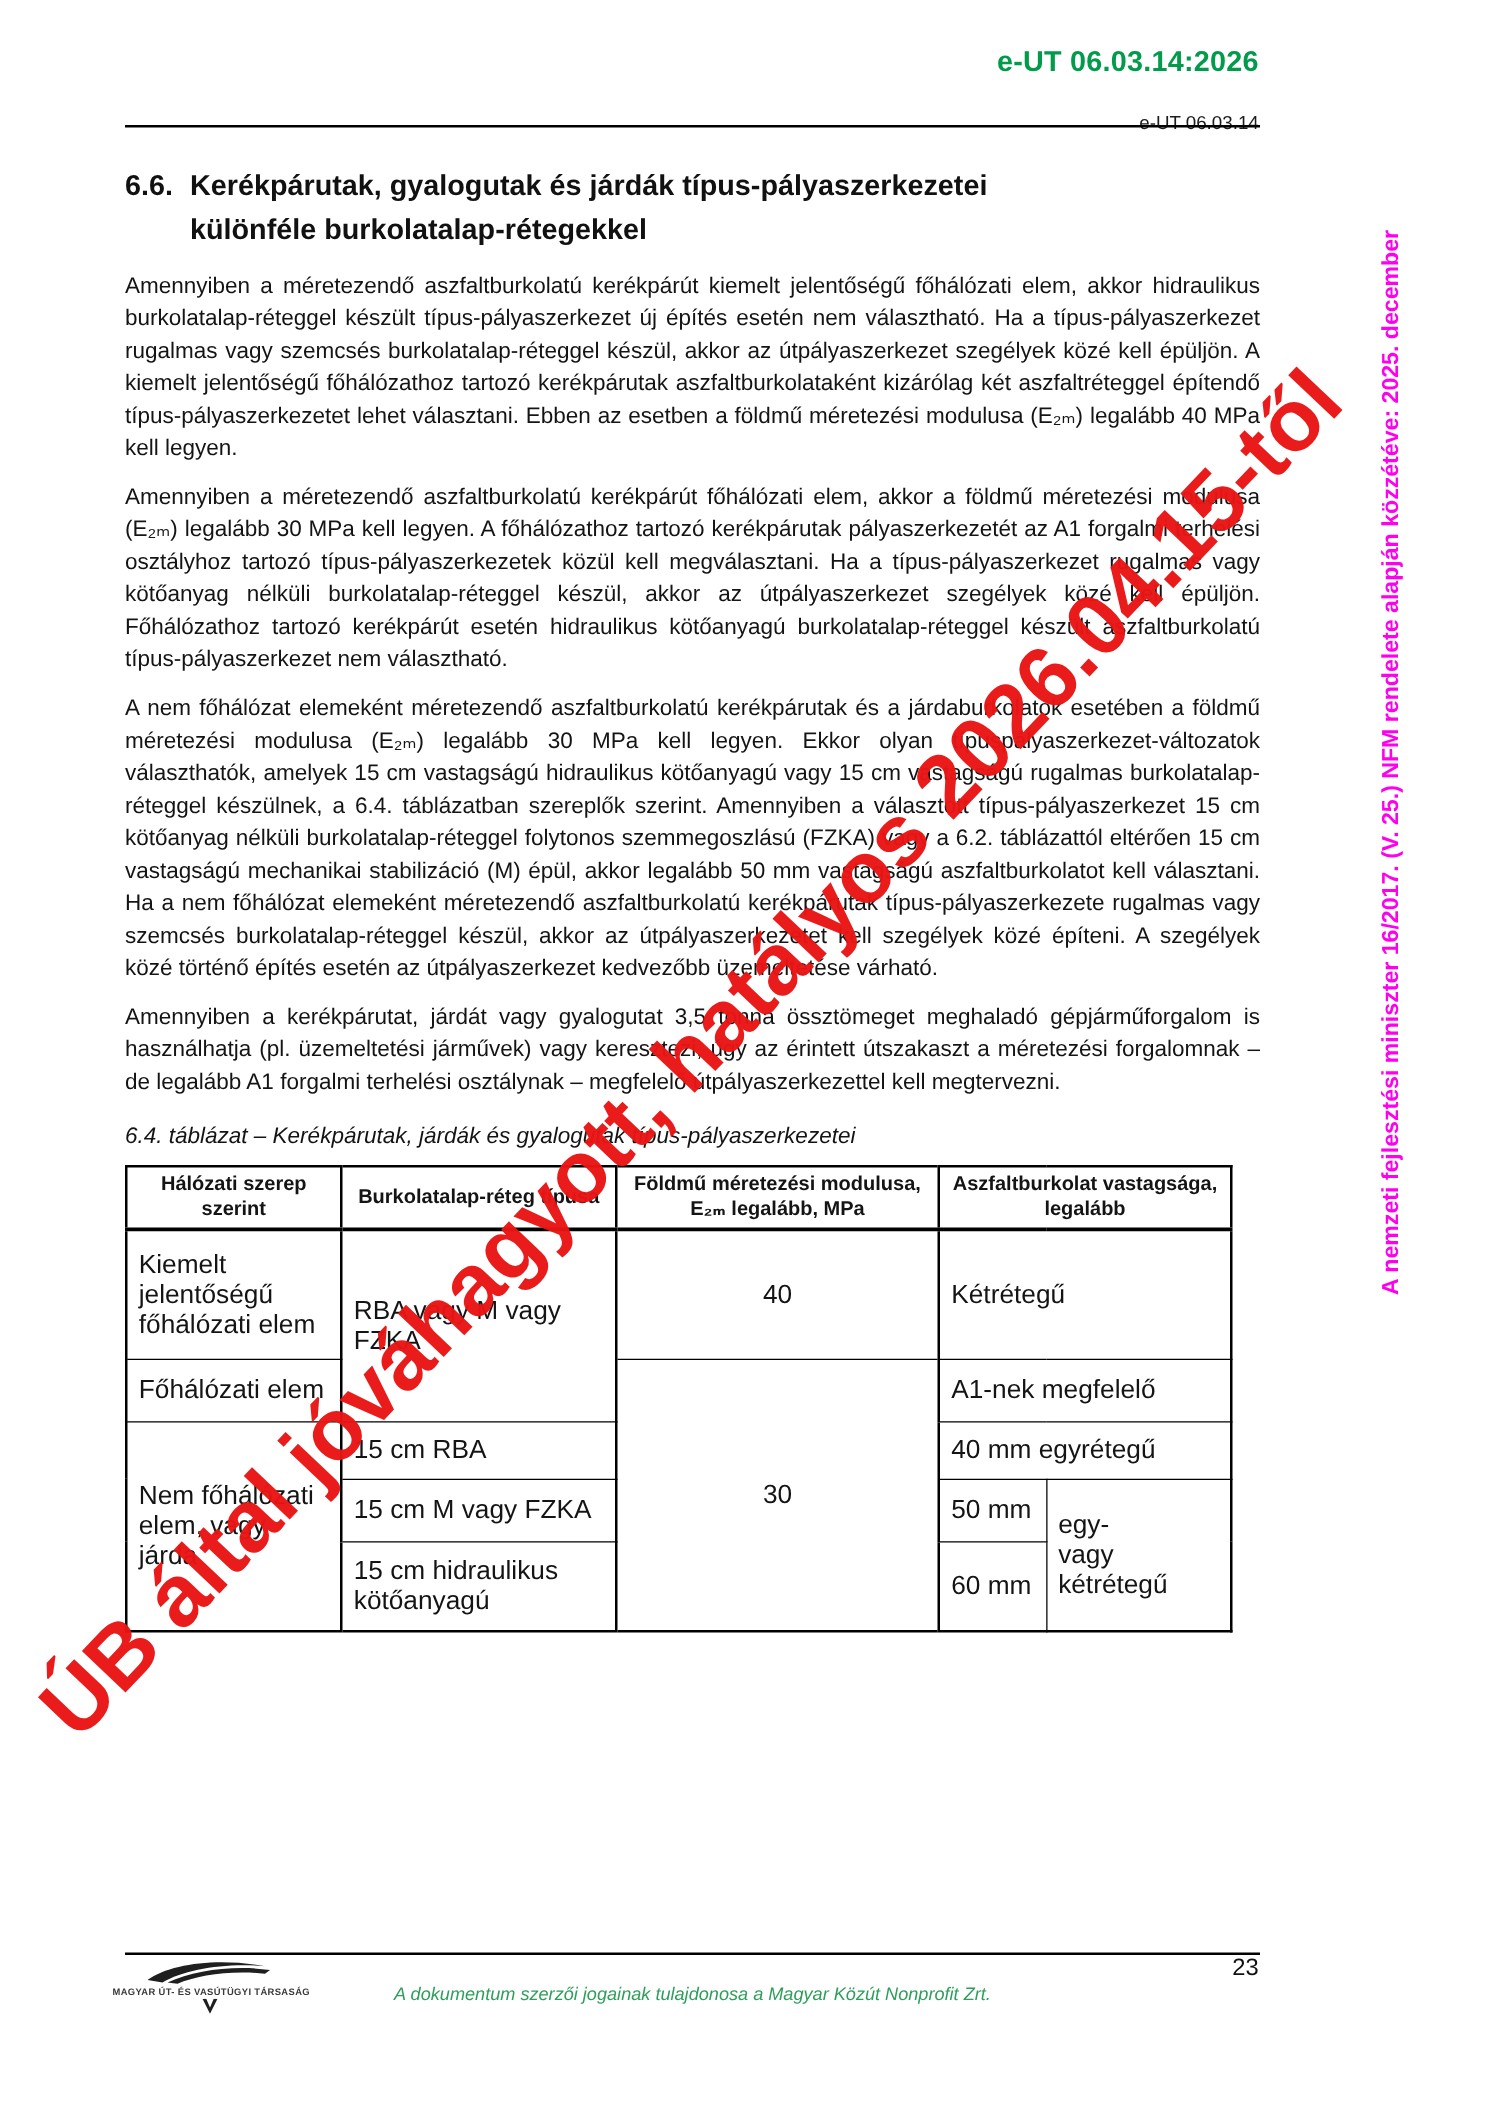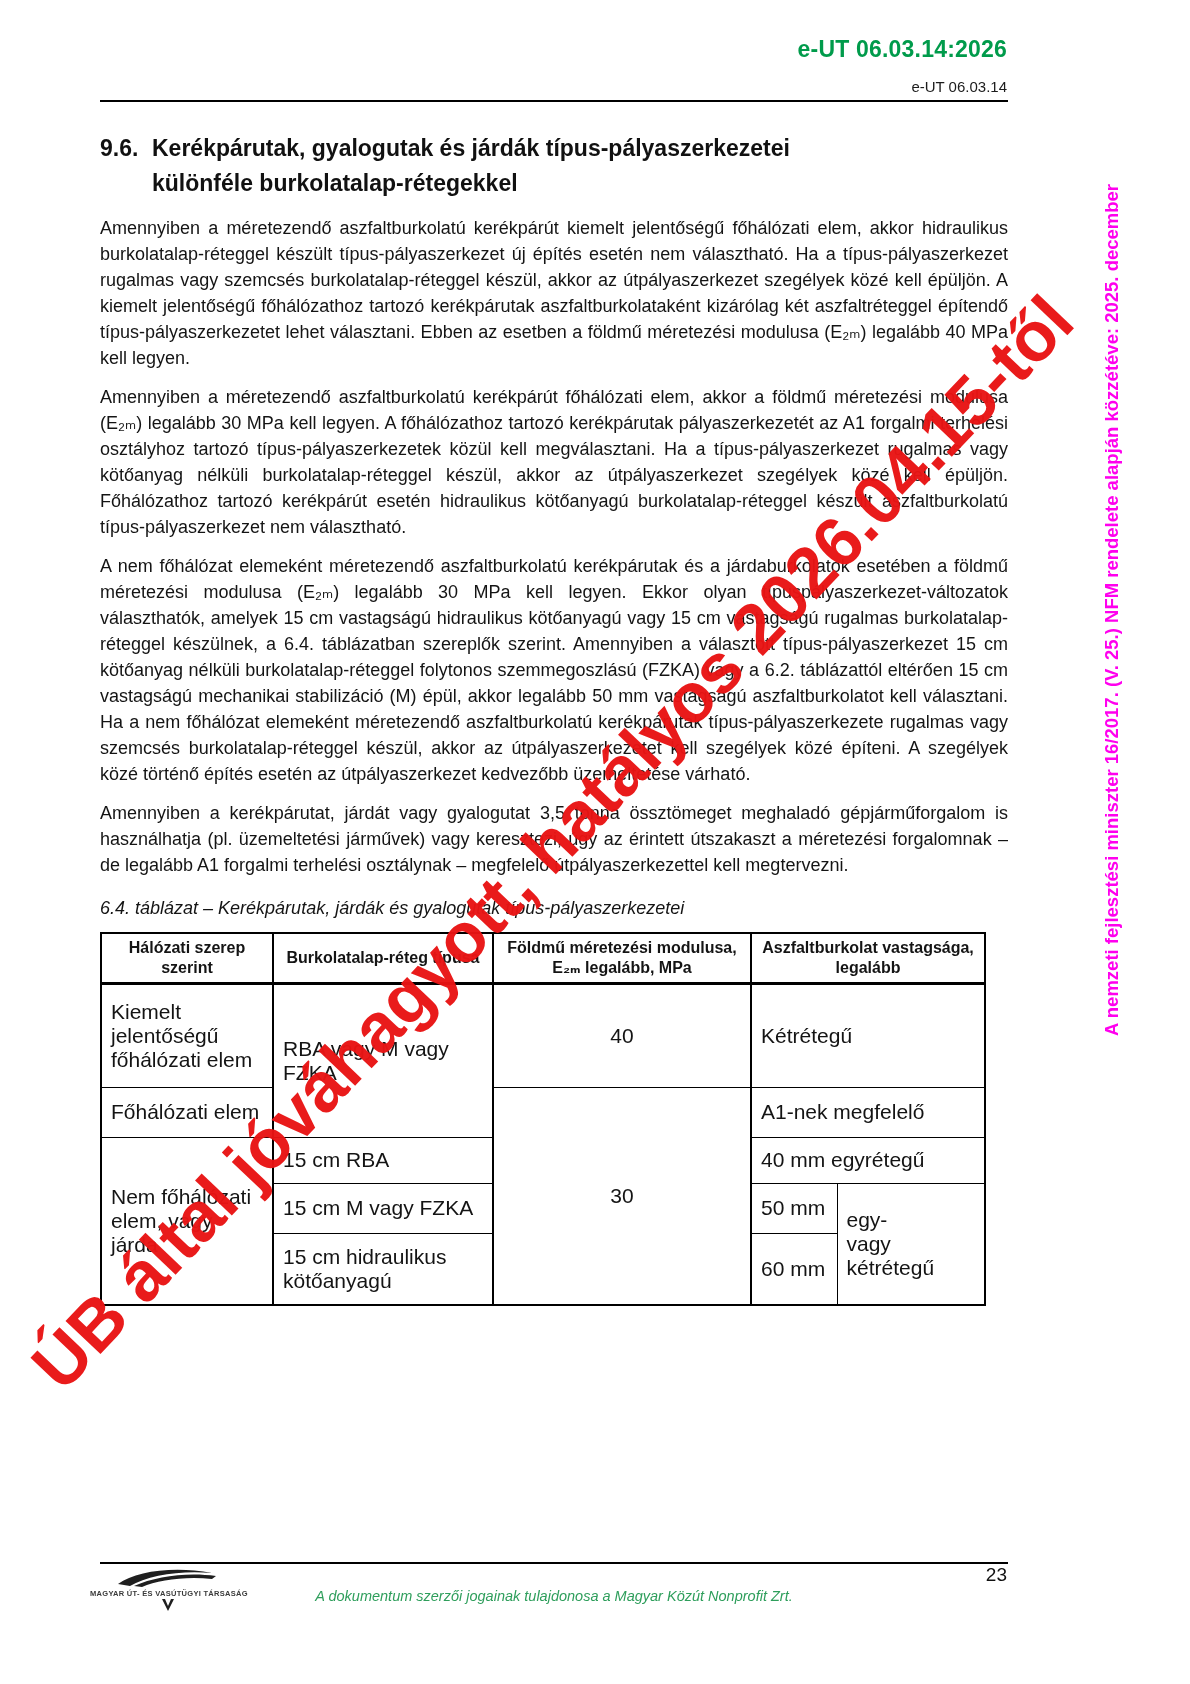--- a/index.html
+++ b/index.html
@@ -3,21 +3,21 @@
 <meta charset="utf-8">
 <style>
   html,body { margin:0; padding:0; background:#fff; }
   .page {
     position:relative; width:1190px; height:1648px; background:#ffffff;
     font-family:"Liberation Sans","DejaVu Sans",sans-serif; color:#141414;
     overflow:hidden;
   }
   
   .doc-code-full { position:absolute; top:36px; right:183px; color:#009B4B; font-size:23px; font-weight:bold; letter-spacing:0.2px; }
-  .doc-code-short { position:absolute; top:78px; right:183px; font-size:15px; color:#1c1c1c; }
+  .doc-code-short { position:absolute; top:90px; right:183px; font-size:15px; color:#1c1c1c; }
   .header-rule { position:absolute; top:100px; left:100px; width:908px; height:2px; background:#000; }
 
   
   .content { position:absolute; top:131px; left:100px; width:908px; }
   .section-title { display:flex; font-weight:bold; font-size:23px; line-height:35px; margin:0 0 14px 0; color:#111; }
   .sec-num { width:52px; flex:none; }
   .sec-line { display:block; }
   .body-par { font-size:18px; line-height:26px; text-align:justify; margin:0 0 13px 0; }
   .table-caption { font-style:italic; font-size:18px; margin:20px 0 13px 0; }
 
@@ -59,21 +59,21 @@
 
 <div class="page">
 
   <div class="doc-code-full">e-UT 06.03.14:2026</div>
   <div class="doc-code-short">e-UT 06.03.14</div>
   <div class="header-rule"></div>
 
   <div class="content">
 
     <div class="section-title">
-      <span class="sec-num">9.6.</span>
+      <span class="sec-num">6.6.</span>
       <span>
         <span class="sec-line">Kerékpárutak, gyalogutak és járdák típus-pályaszerkezetei</span>
         <span class="sec-line">különféle burkolatalap-rétegekkel</span>
       </span>
     </div>
 
     <p class="body-par">Amennyiben a méretezendő aszfaltburkolatú kerékpárút kiemelt jelentőségű főhálózati elem, akkor hidraulikus burkolatalap-réteggel készült típus-pályaszerkezet új építés esetén nem választható. Ha a típus-pályaszerkezet rugalmas vagy szemcsés burkolatalap-réteggel készül, akkor az útpályaszerkezet szegélyek közé kell épüljön. A kiemelt jelentőségű főhálózathoz tartozó kerékpárutak aszfaltburkolataként kizárólag két aszfaltréteggel építendő típus-pályaszerkezetet lehet választani. Ebben az esetben a földmű méretezési modulusa (E₂ₘ) legalább 40 MPa kell legyen.</p>
     <p class="body-par">Amennyiben a méretezendő aszfaltburkolatú kerékpárút főhálózati elem, akkor a földmű méretezési modulusa (E₂ₘ) legalább 30 MPa kell legyen. A főhálózathoz tartozó kerékpárutak pályaszerkezetét az A1 forgalmi terhelési osztályhoz tartozó típus-pályaszerkezetek közül kell megválasztani. Ha a típus-pályaszerkezet rugalmas vagy kötőanyag nélküli burkolatalap-réteggel készül, akkor az útpályaszerkezet szegélyek közé kell épüljön. Főhálózathoz tartozó kerékpárút esetén hidraulikus kötőanyagú burkolatalap-réteggel készült aszfaltburkolatú típus-pályaszerkezet nem választható.</p>
     <p class="body-par">A nem főhálózat elemeként méretezendő aszfaltburkolatú kerékpárutak és a járdaburkolatok esetében a földmű méretezési modulusa (E₂ₘ) legalább 30 MPa kell legyen. Ekkor olyan típuspályaszerkezet-változatok választhatók, amelyek 15 cm vastagságú hidraulikus kötőanyagú vagy 15 cm vastagságú rugalmas burkolatalap-réteggel készülnek, a 6.4. táblázatban szereplők szerint. Amennyiben a választott típus-pályaszerkezet 15 cm kötőanyag nélküli burkolatalap-réteggel folytonos szemmegoszlású (FZKA) vagy a 6.2. táblázattól eltérően 15 cm vastagságú mechanikai stabilizáció (M) épül, akkor legalább 50 mm vastagságú aszfaltburkolatot kell választani. Ha a nem főhálózat elemeként méretezendő aszfaltburkolatú kerékpárutak típus-pályaszerkezete rugalmas vagy szemcsés burkolatalap-réteggel készül, akkor az útpályaszerkezetet kell szegélyek közé építeni. A szegélyek közé történő építés esetén az útpályaszerkezet kedvezőbb üzemeltetése várható.</p>
     <p class="body-par">Amennyiben a kerékpárutat, járdát vagy gyalogutat 3,5 tonna össztömeget meghaladó gépjárműforgalom is használhatja (pl. üzemeltetési járművek) vagy keresztezi, úgy az érintett útszakaszt a méretezési forgalomnak – de legalább A1 forgalmi terhelési osztálynak – megfelelő útpályaszerkezettel kell megtervezni.</p>

